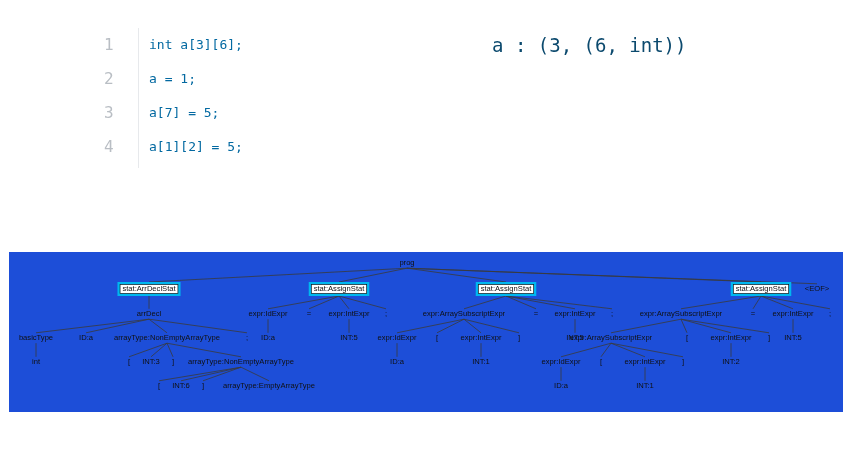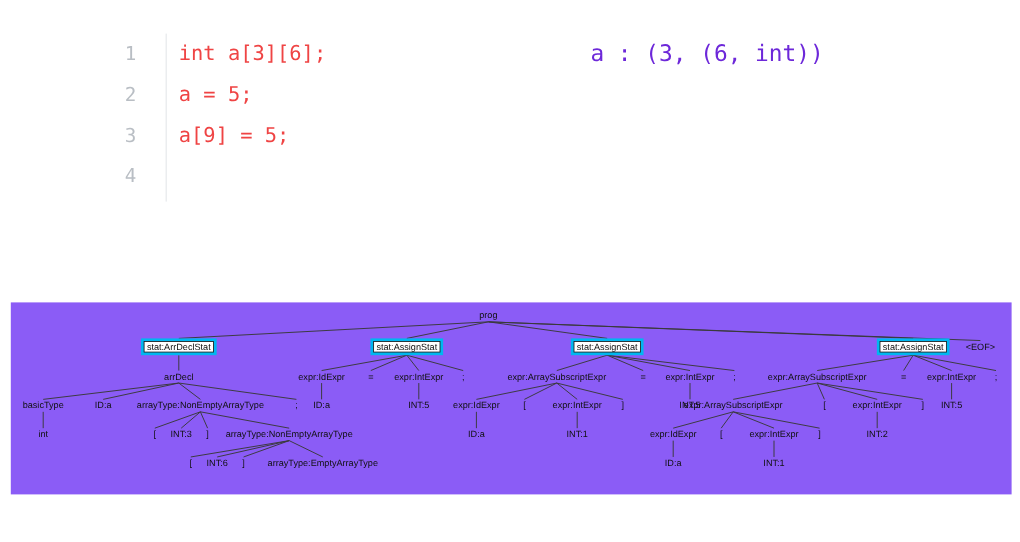--- a/index.html
+++ b/index.html
@@ -44,50 +44,50 @@
     background: #e7e9ec;
     align-self: stretch;
     margin-right: 0px;
     min-height: 140px;
   }
   .code-lines {
     padding-left: 10px;
   }
   .code-lines .cl {
     font-family: "DejaVu Sans Mono", monospace;
-    font-size: 17px;
+    font-size: 13px;
     line-height: 34px;
     height: 34px;
-    color: #ef4444;
+    color: #0369a1;
     white-space: pre;
     display: block;
     letter-spacing: 0px;
   }
 
   .types-panel {
     position: absolute;
     left: 492px; top: 28px;
   }
   .types-panel .tl {
     font-family: "DejaVu Sans Mono", monospace;
     font-size: 19px;
     line-height: 34px;
     height: 34px;
-    color: #6d28d9;
+    color: #0c4a6e;
     white-space: pre;
     display: block;
   }
   .types-panel .tl.ind1 { padding-left: 0px; }
 
   
   #tree-panel {
     position: absolute;
     left: 9px; top: 252px;
     width: 834px; height: 160px;
-    background: #8b5cf6;
+    background: #1d4ed8;
   }
   #tree-svg {
     display: block;
     width: 834px;
     height: 160px;
   }
   .tnode-text {
     font-family: "Liberation Sans", sans-serif;
     font-size: 7.6px;
     fill: #101010;
@@ -118,22 +118,23 @@
   <div class="code-panel">
     <div class="gutter">
       <span class="ln">1</span>
       <span class="ln">2</span>
       <span class="ln">3</span>
       <span class="ln">4</span>
     </div>
     <div class="code-sep"></div>
     <div class="code-lines">
       <span class="cl">int a[3][6];</span>
-      <span class="cl">a = 5;</span>
-      <span class="cl">a[9] = 5;</span>
+      <span class="cl">a = 1;</span>
+      <span class="cl">a[7] = 5;</span>
+      <span class="cl">a[1][2] = 5;</span>
     </div>
   </div>
 
   <div class="types-panel">
     <span class="tl">a : (3, (6, int))</span>
   </div>
 
 </div>
 
 <div id="tree-panel">

